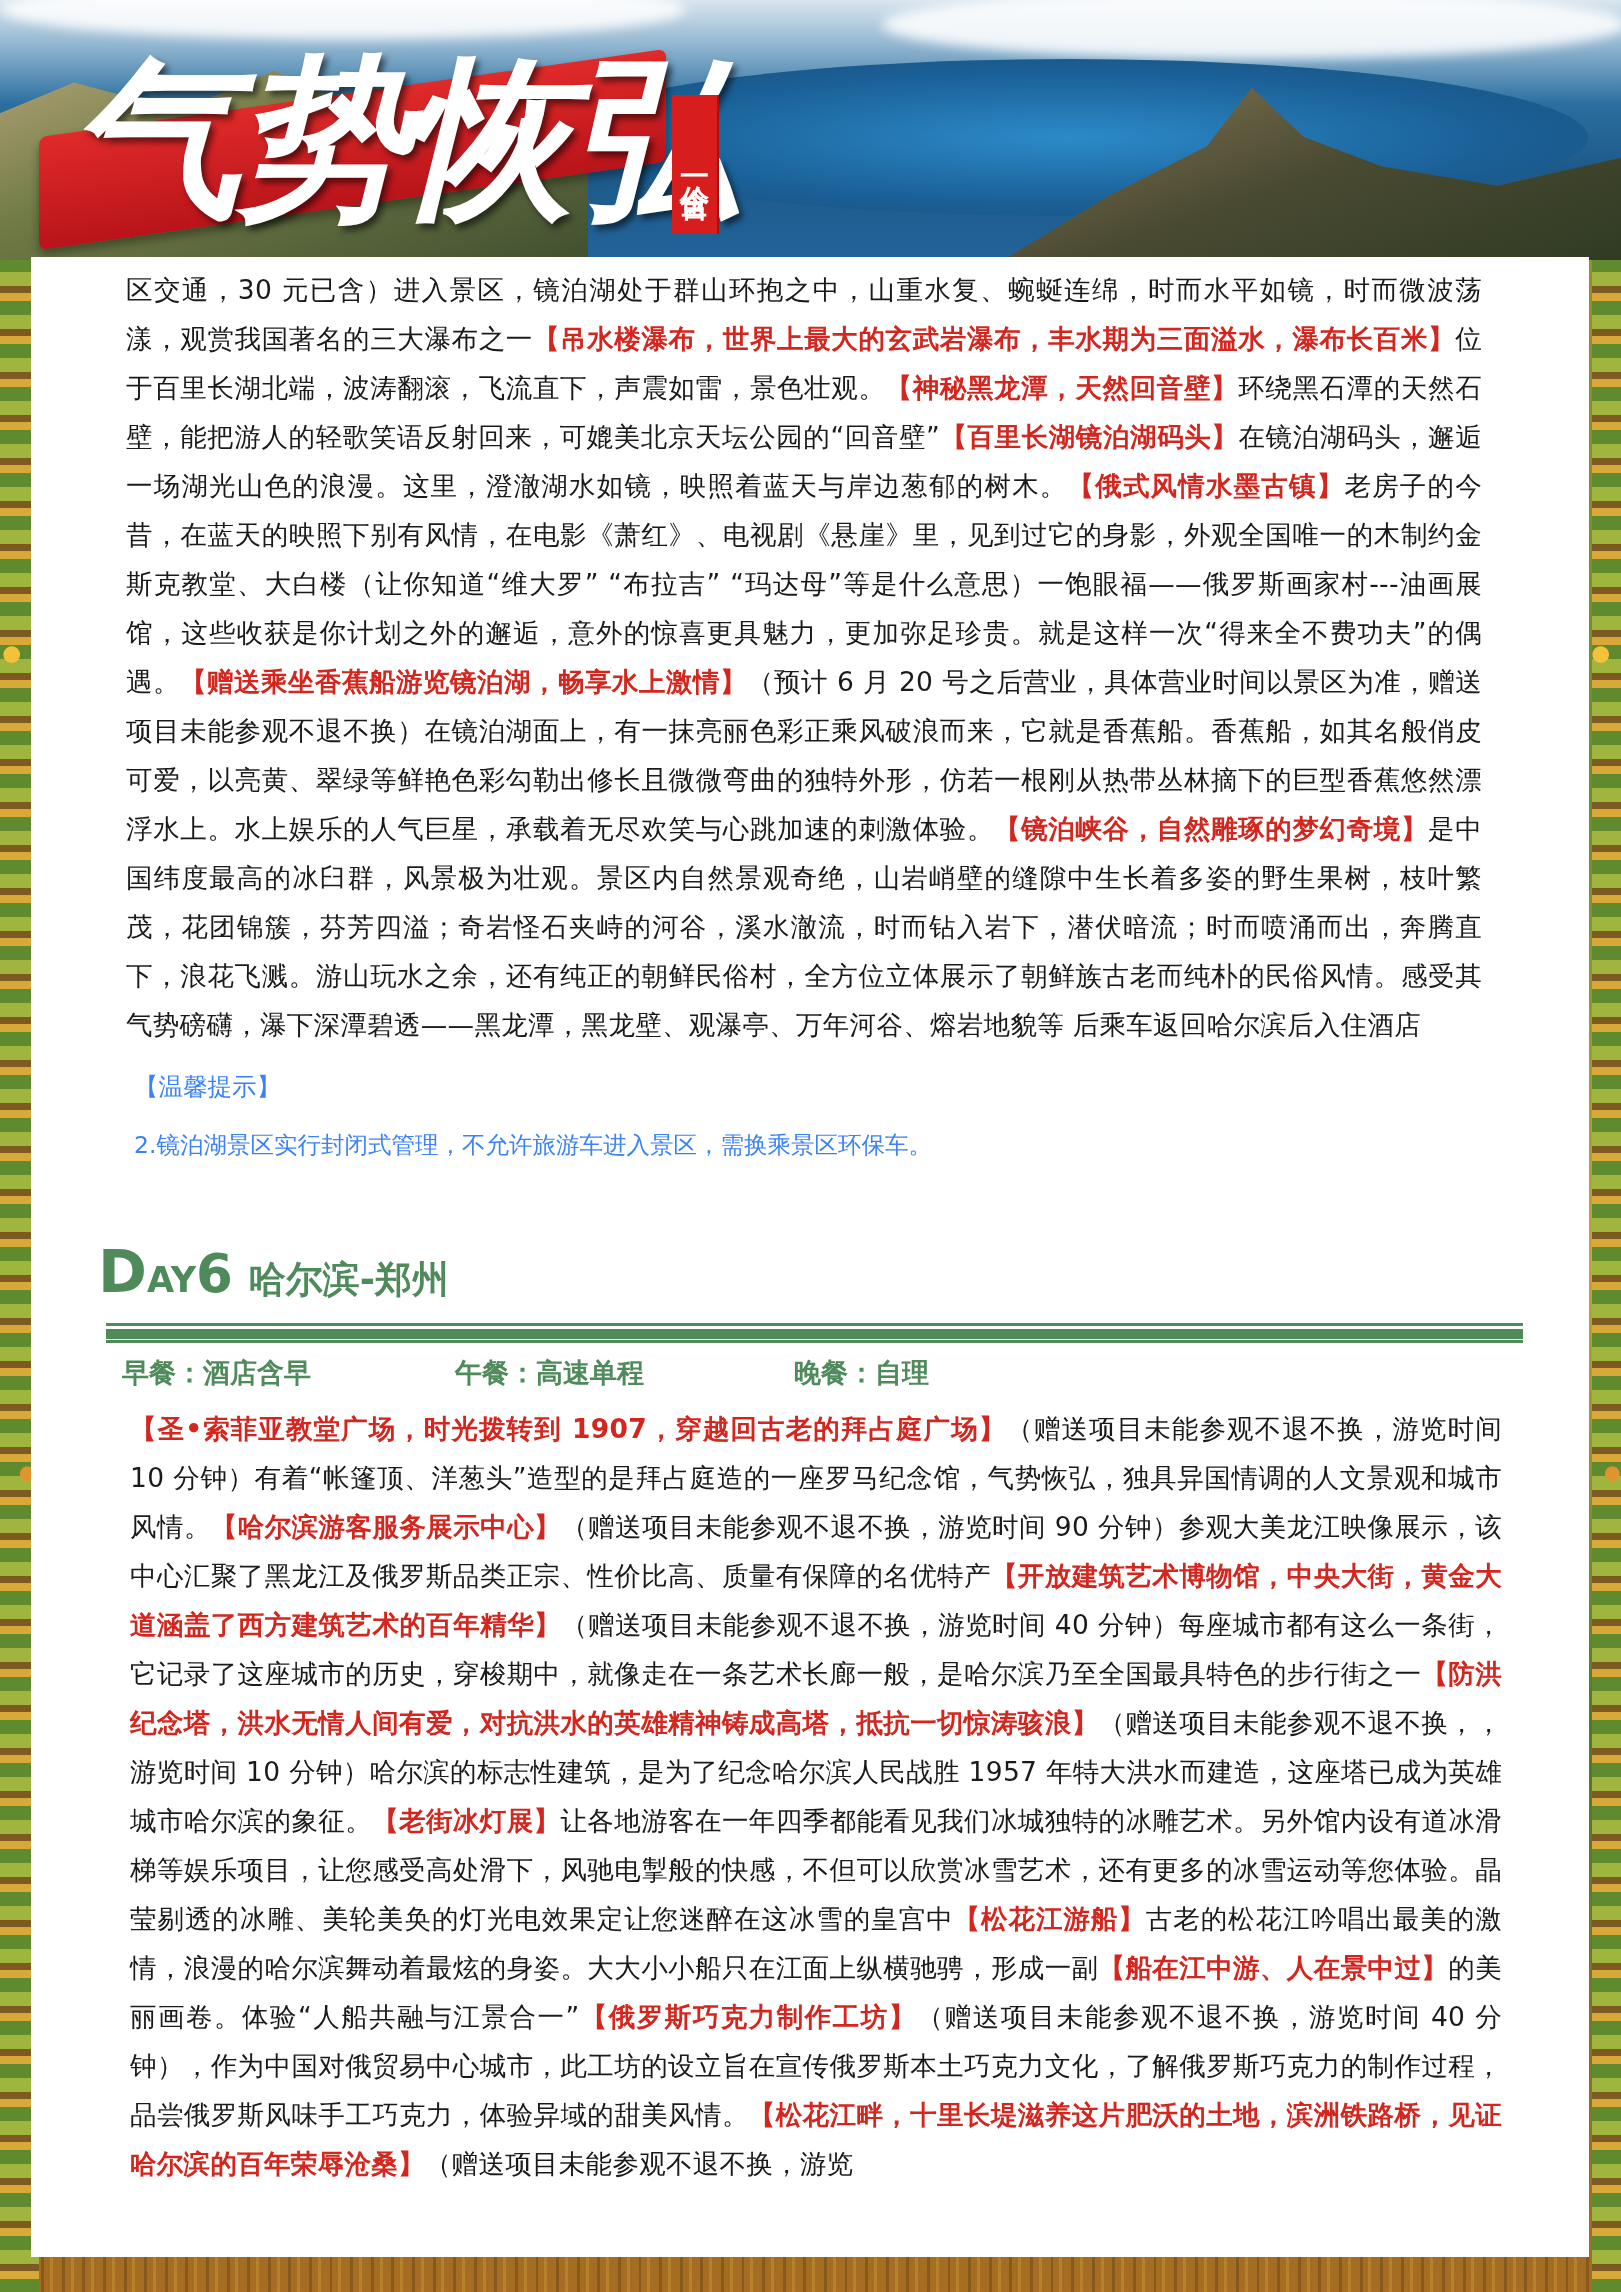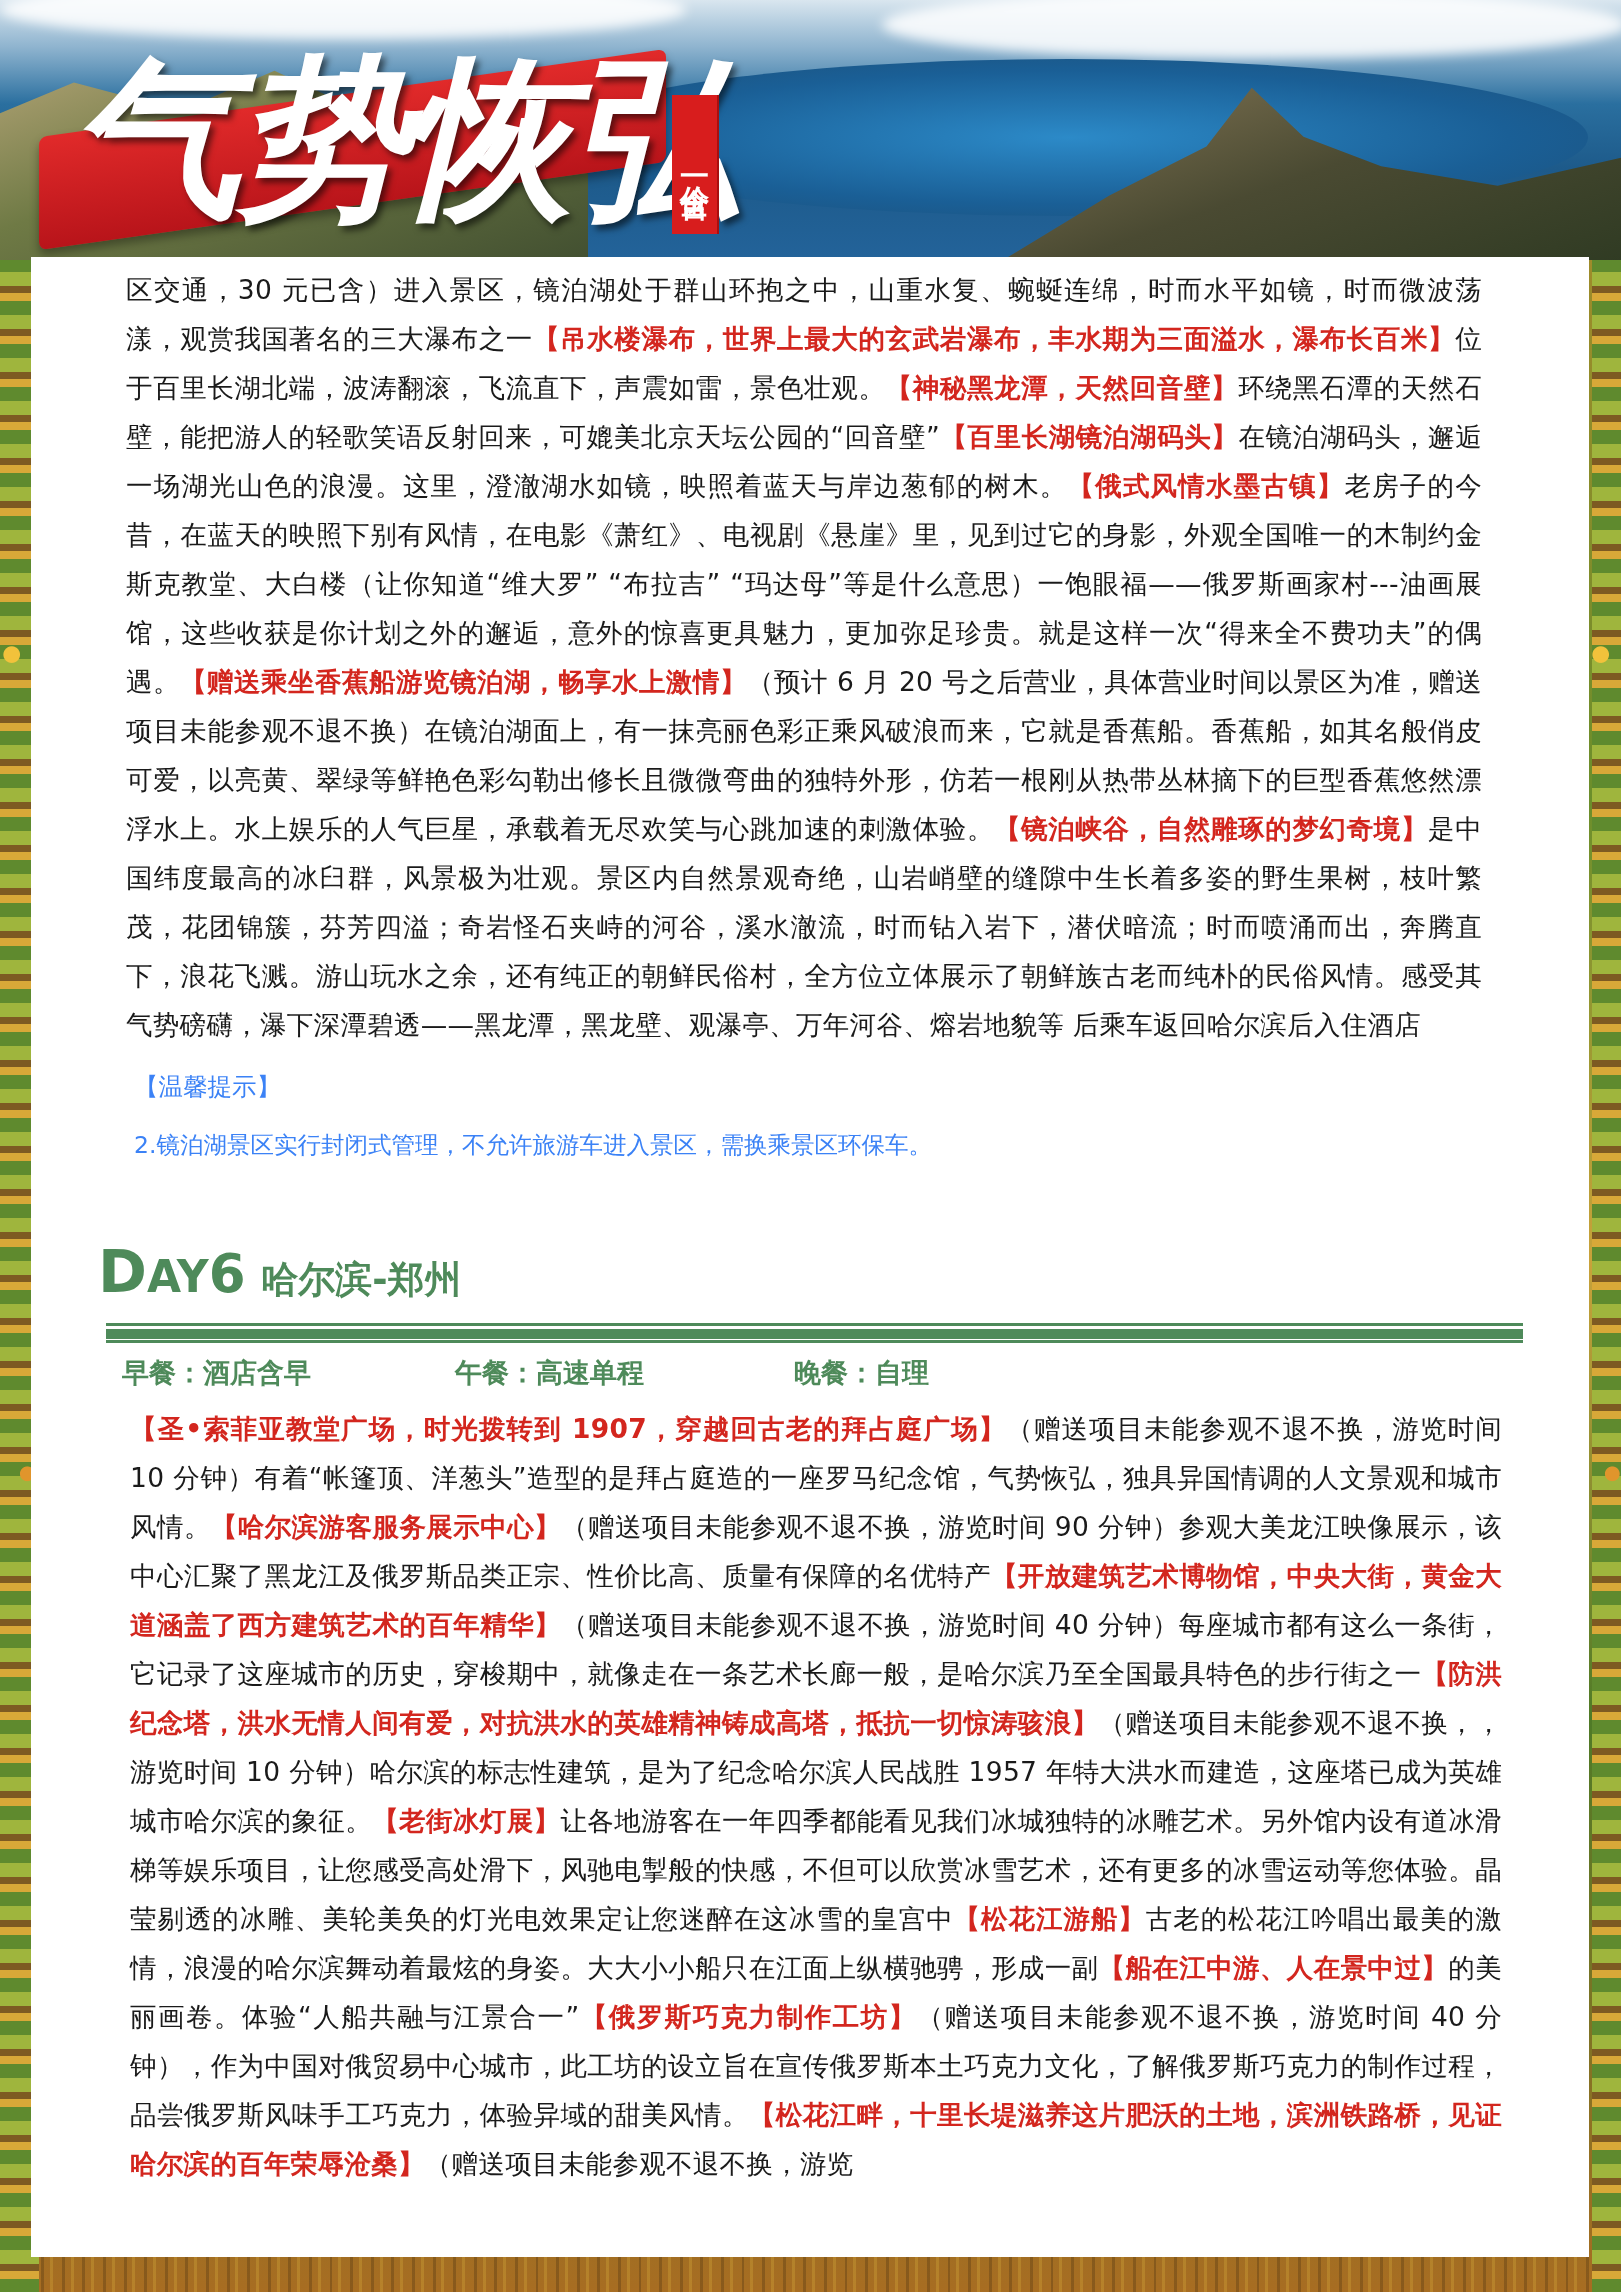--- a/index.html
+++ b/index.html
@@ -85,21 +85,21 @@
       color: #3b82f6; font-size: 23.5px; line-height: 43px; margin: 16px;
     }
     .tip.title { font-size: 24.5px; }
 
     .day-heading {
       position: absolute; left: 98px; top: 1237px; height: 69px;
       display: flex; align-items: baseline; color: #4e8a5a; font-weight: bold;
       font-family: "DejaVu Sans", "Liberation Sans", sans-serif;
     }
     .day-heading .d { font-size: 59px; }
-    .day-heading .ay { font-size: 44px; }
+    .day-heading .ay { font-size: 35px; }
     .day-heading .num { font-size: 53px; }
     .day-heading .route { font-size: 37px; margin-left: 15.7px; }
 
     .divider {
       position: absolute; left: 106px; top: 1323px; width: 1417px; height: 19.6px;
     }
     .divider .line-thin { position: absolute; left: 0; right: 0; height: 2.9px; background: #4e8a5a; }
     .divider .line-thin.top { top: 0; }
     .divider .line-thin.bot { bottom: 0; }
     .divider .line-thick { position: absolute; left: 0; right: 0; top: 5.9px; height: 9.8px; background: #4e8a5a; }

